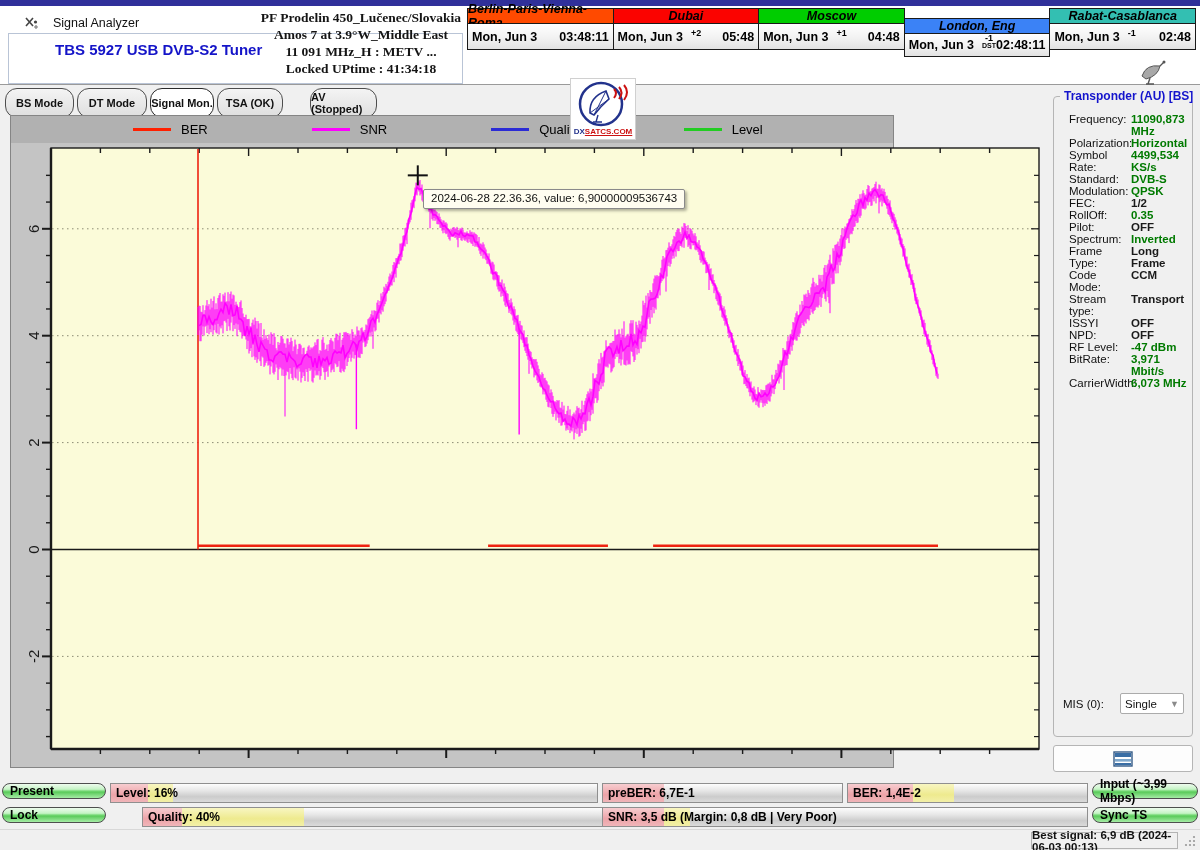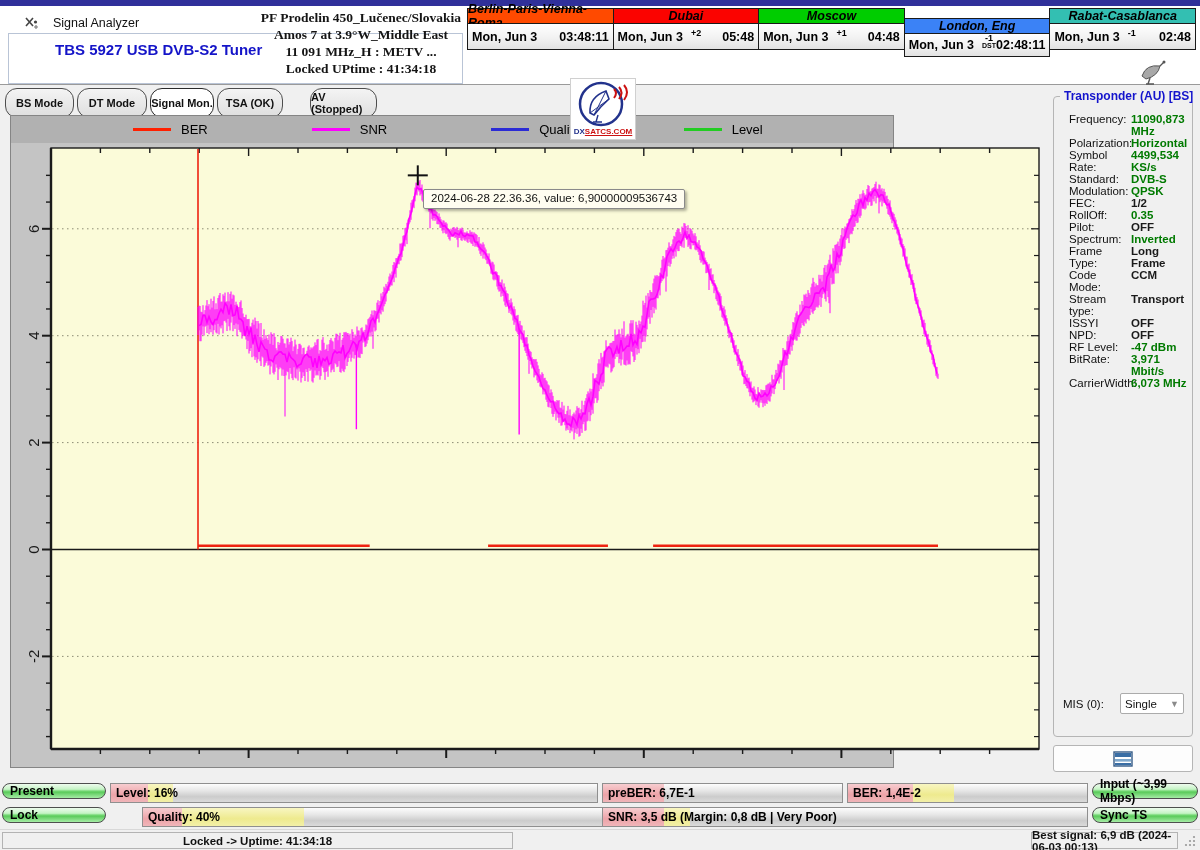--- a/index.html
+++ b/index.html
@@ -425,21 +425,20 @@
         <span class="plabel">BER: 1,4E-2</span>
       </div>
       <div class="abs pbar" style="left: 602px; top: 807px; width: 486px;">
         <span class="seg seg-pink" style="left: 0px; width: 61px;"></span>
         <span class="seg seg-yellow" style="left: 61px; width: 26px;"></span>
         <span class="plabel">SNR: 3,5 dB (Margin: 0,8 dB | Very Poor)</span>
       </div>
     </div>
 
   <div id="statusbar" class="abs">
-    <div class="sb-cell" style="left:2px; width:511px;">Locked -&gt; Uptime: 41:34:18</div>
     <div class="sb-cell" style="left:1031px; width:147px;">Best signal: 6,9 dB (2024-06-03 00:13)</div>
     <svg id="sb-grip" viewBox="0 0 14 14">
       <circle cx="11" cy="3" r="1.1" fill="#999"></circle>
         <circle cx="11" cy="7" r="1.1" fill="#999"></circle>
       <circle cx="11" cy="11" r="1.1" fill="#999"></circle>
         <circle cx="7" cy="7" r="1.1" fill="#999"></circle>
       <circle cx="7" cy="11" r="1.1" fill="#999"></circle>
         <circle cx="3" cy="11" r="1.1" fill="#999"></circle>
     </svg>
   </div>

